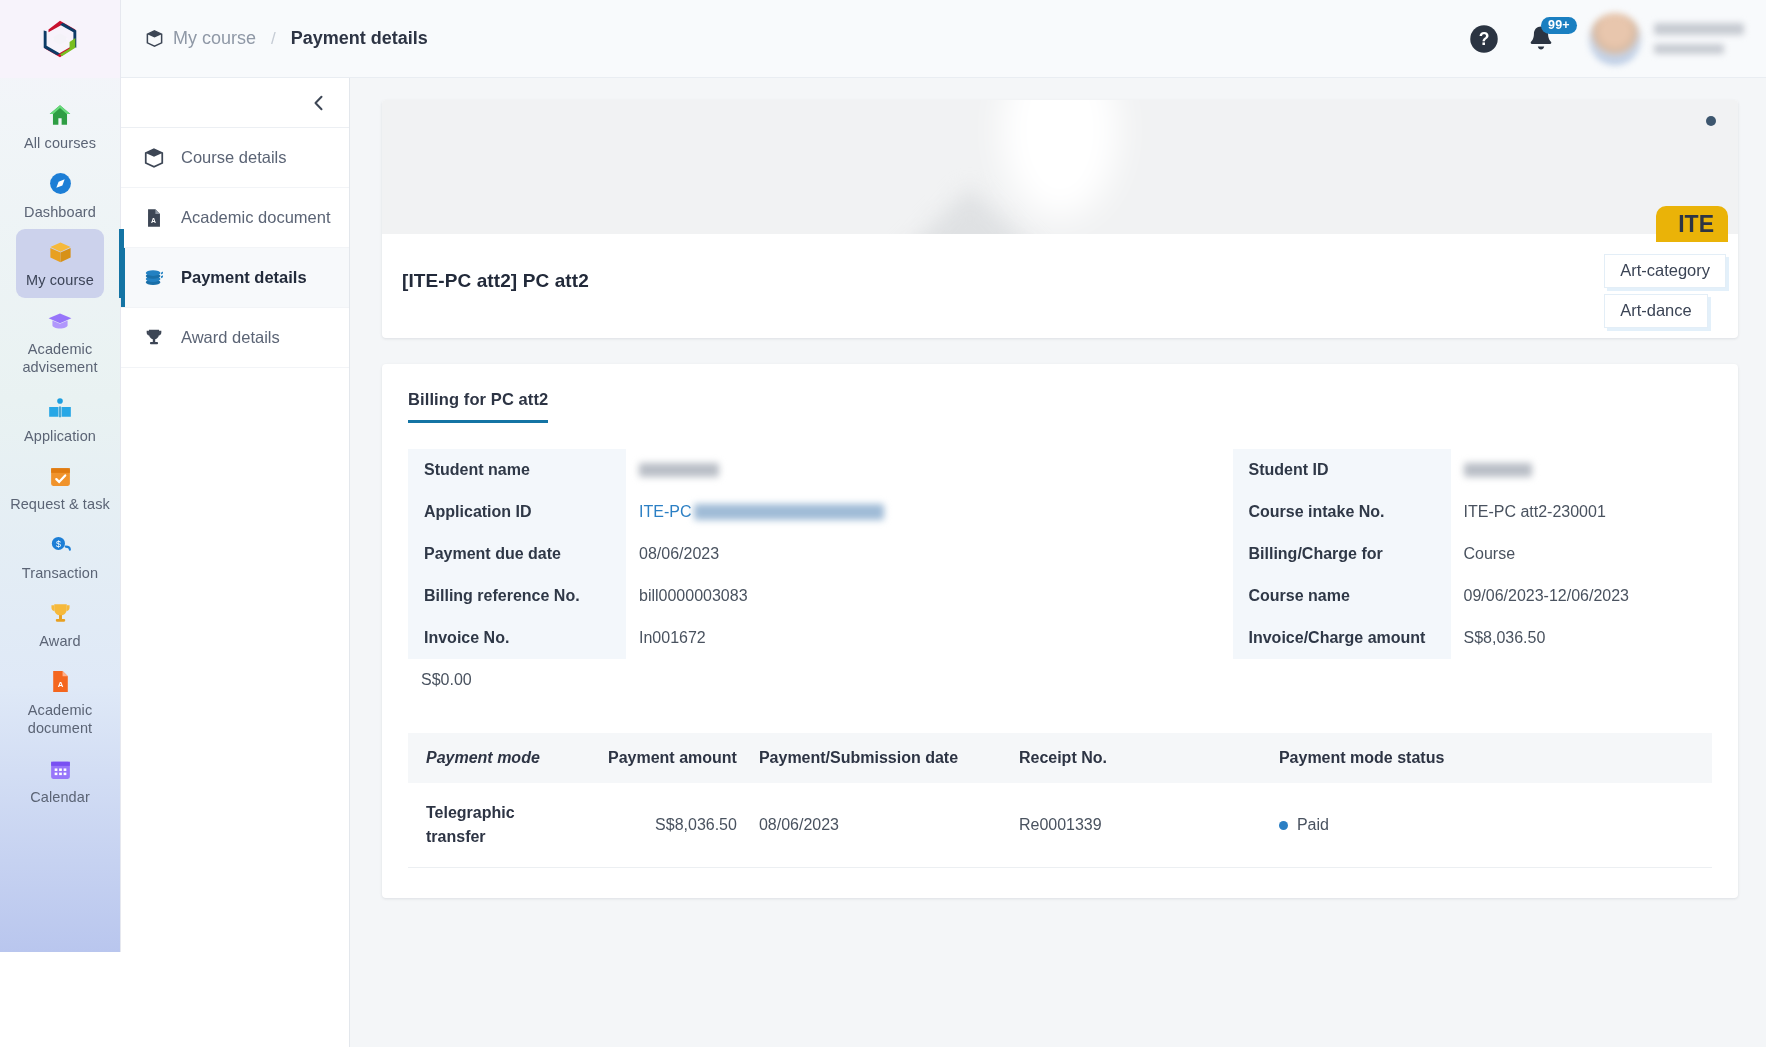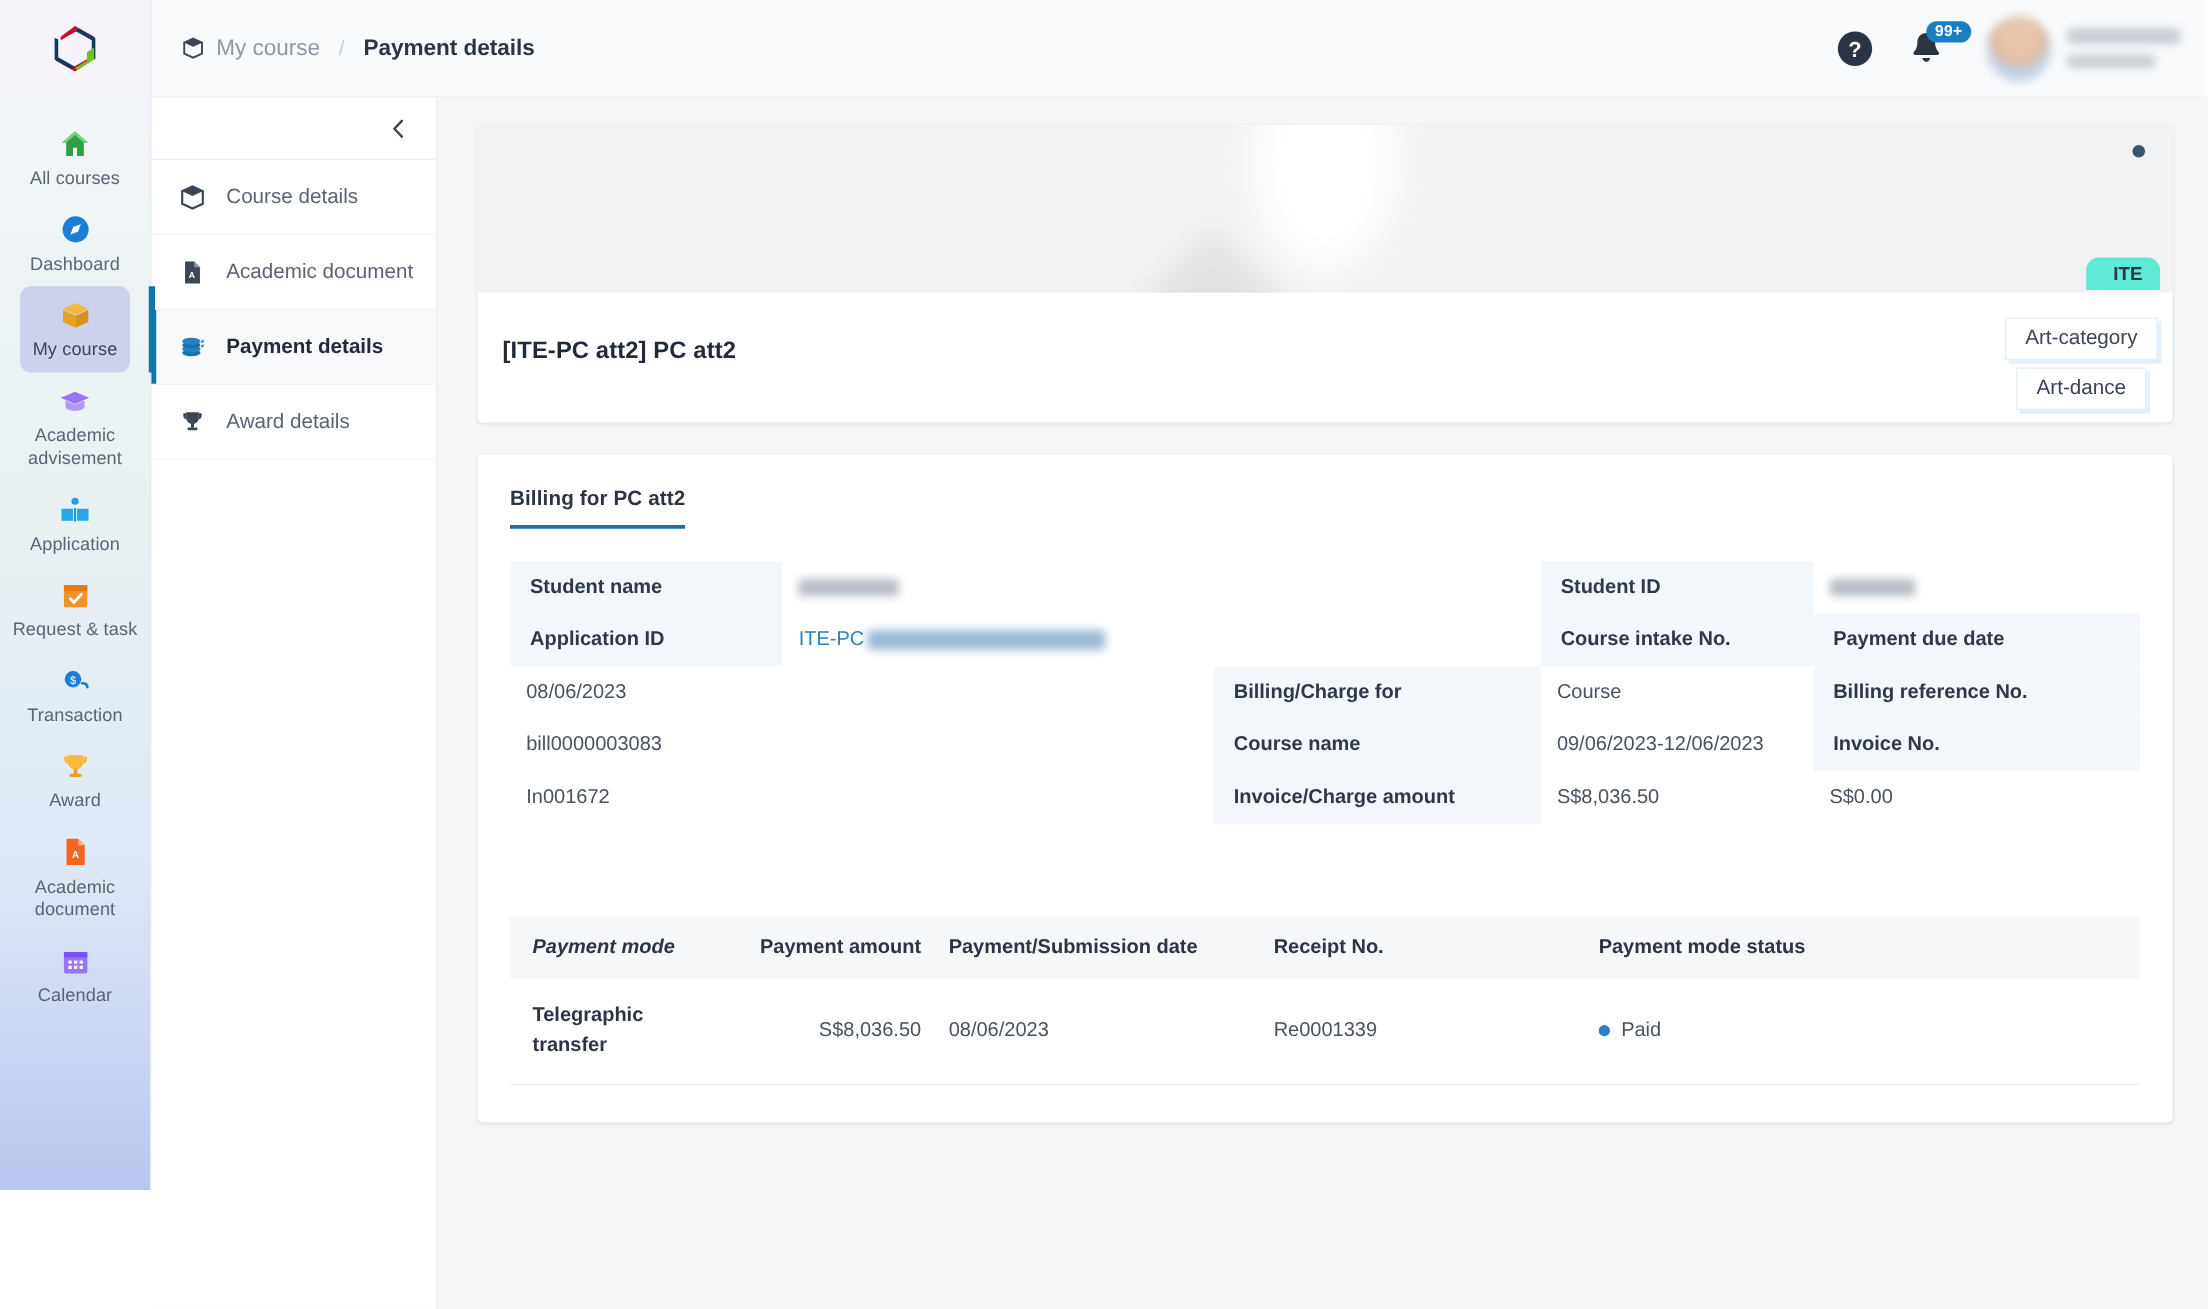--- a/index.html
+++ b/index.html
@@ -132,33 +132,33 @@
     position: absolute; right: 22px; top: 16px; width: 10px; height: 10px;
     border-radius: 50%; background: #3d566e;
   }
   .hero-meta { height: 104px; position: relative; }
   .hero-title {
     position: absolute; left: 20px; top: 36px;
     font-size: 19px; font-weight: 700; color: #222a3a; letter-spacing: .1px;
   }
   .inst-tab {
     position: absolute; right: 10px; top: -28px;
-    background: #5eead4; border-radius: 10px 10px 0 0;
+    background: #eab308; border-radius: 10px 10px 0 0;
     padding: 5px 14px 4px 22px;
-    font-size: 15px; font-weight: 700; color: #2d3444;
+    font-size: 23px; font-weight: 700; color: #2d3444;
   }
   .tag-stack { position: absolute; right: 12px; top: 20px; }
   .tag-chip {
     position: relative; display: inline-block;
     background: #fff; border: 1px solid #e3eef7;
     font-size: 16.5px; color: #3b4455;
     padding: 6px 15px 7px; margin-bottom: 6px;
     box-shadow: 3px 3px 0 0 #e3f0fa;
   }
-  .tag-row { text-align: center; }
+  .tag-row { text-align: left; }
 
   
   .bill-card {
     background: #fff; border-radius: 4px; box-shadow: 0 1px 3px rgba(20,30,50,.10);
     padding: 26px 26px 30px 26px;
   }
   .bill-tab {
     display: inline-block; font-size: 16.5px; color: #2d3444; font-weight: 600;
     padding-bottom: 11px; border-bottom: 3px solid #1474a4; cursor: pointer;
     letter-spacing: .1px;
@@ -478,20 +478,21 @@
                 <span class="inline-blur blur-sid"></span>
               </div>
 
             <div class="kv-key">Application ID</div>
             <div class="kv-val link">
                 <span>ITE-PC </span>
                 <span class="inline-blur blur-appid"></span>
               </div>
             <div class="kv-spacer"></div>
             <div class="kv-key">Course intake No.</div>
+            <div class="kv-val">ITE-PC att2-230001</div>
 
             <div class="kv-key">Payment due date</div>
             <div class="kv-val">08/06/2023</div>
             <div class="kv-spacer"></div>
             <div class="kv-key">Billing/Charge for</div>
             <div class="kv-val">Course</div>
 
             <div class="kv-key">Billing reference No.</div>
             <div class="kv-val">bill0000003083</div>
             <div class="kv-spacer"></div>

